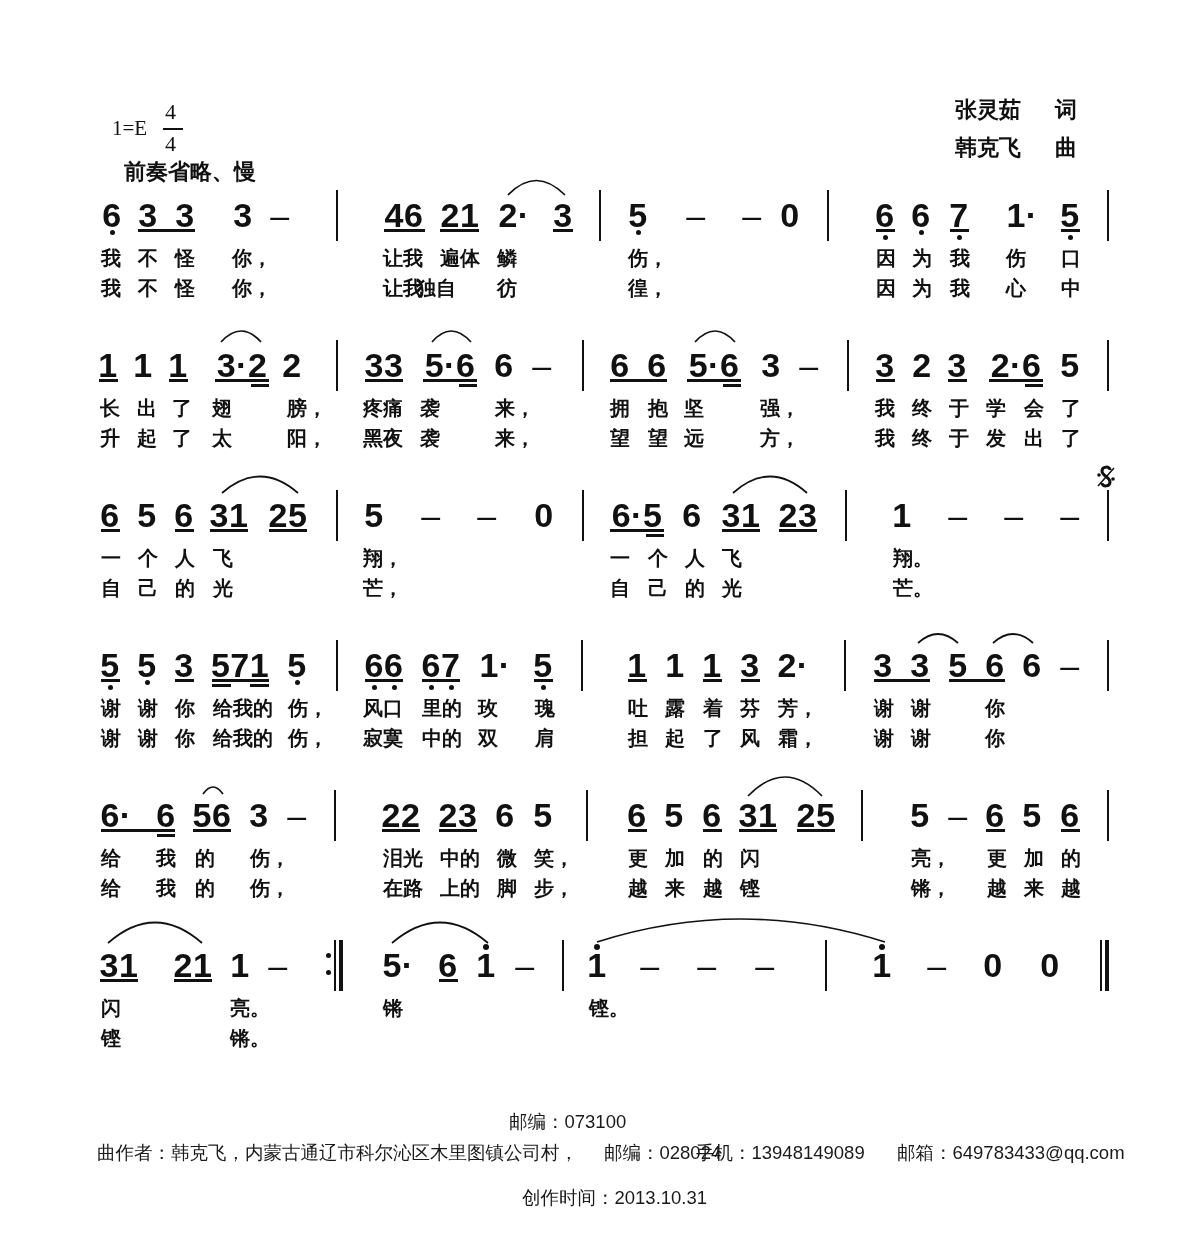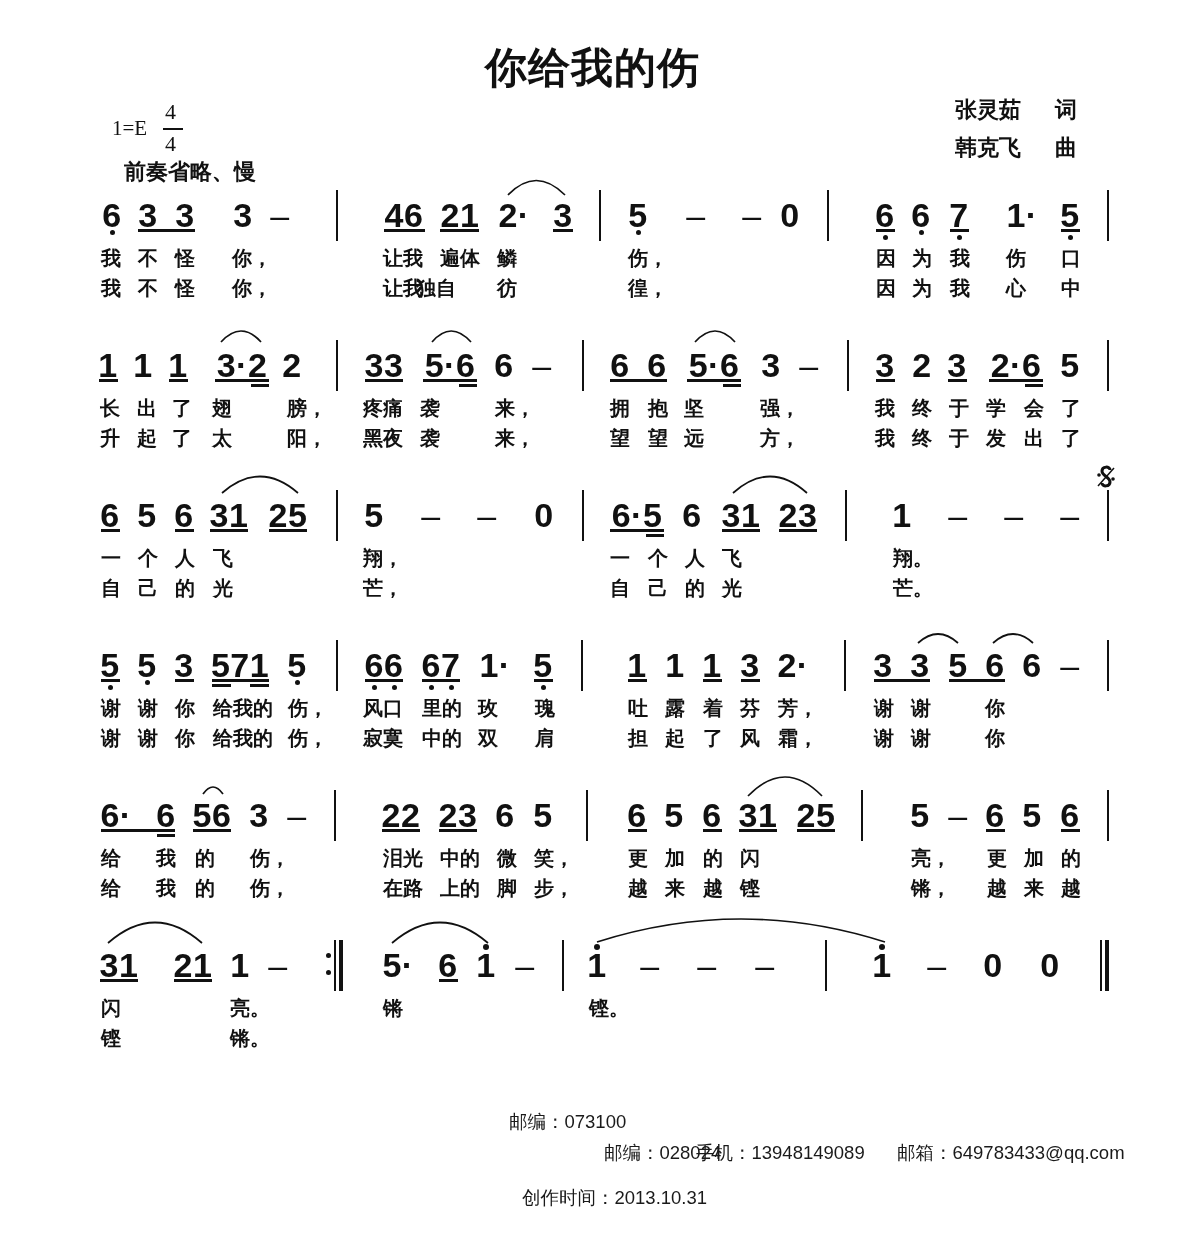--- a/index.html
+++ b/index.html
@@ -33,21 +33,20 @@
   #slurs path { fill:none; stroke:#111; stroke-width:1.7; }
   .segno { position:absolute; left:1095px; top:464px; }
 
   .foot { position:absolute; font:18.5px/20px "Liberation Sans", sans-serif; white-space:nowrap; color:#1a1a1a; }
 </style>
 </head>
 <body>
 
 <div id="page">
 
-  <div class="title">你给我的伤</div>
   <div class="key">1=E</div>
   <div class="ts" style="top:101px">4</div>
   <div class="ts-line"></div>
   <div class="ts" style="top:133px">4</div>
   <div class="tempo">前奏省略、慢</div>
   <div class="credit" style="left:955px;top:98px">张灵茹</div>
   <div class="credit" style="left:1055px;top:98px">词</div>
   <div class="credit" style="left:955px;top:136px">韩克飞</div>
   <div class="credit" style="left:1055px;top:136px">曲</div>
 
@@ -483,20 +482,23 @@
     <path d="M 748 796 Q 785 758 822 796"></path>
     <path d="M 108 943 Q 155 902 202 943"></path>
     <path d="M 392 943 Q 440 902 488 943"></path>
     <path d="M 597 942 Q 741 896 885 942"></path>
   </svg>
 
   <div class="foot" style="left:509px;top:1112px">
     <span>邮编：</span><span>073100</span>
   </div>
 
+  <div class="foot" style="left:97px;top:1143px">
+    <span>曲作者：</span><span>韩克飞，</span><span>内蒙古通辽市科尔沁区木里图镇公司村，</span>
+  </div>
   <div class="foot" style="left:604px;top:1143px">
     <span>邮编：</span><span>028024</span>
   </div>
   <div class="foot" style="left:696px;top:1143px">
     <span>手机：</span><span>13948149089</span>
   </div>
   <div class="foot" style="left:897px;top:1143px">
     <span>邮箱：</span><span>649783433@qq.com</span>
   </div>
 

